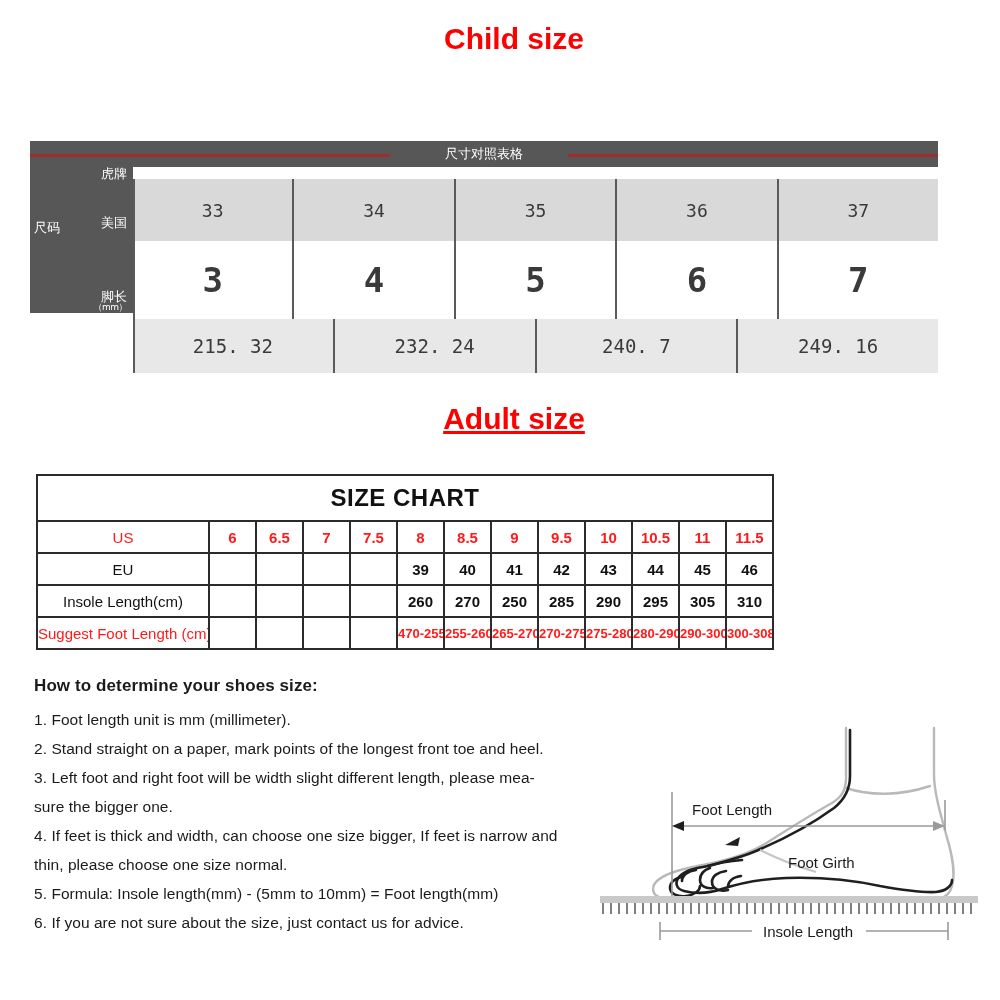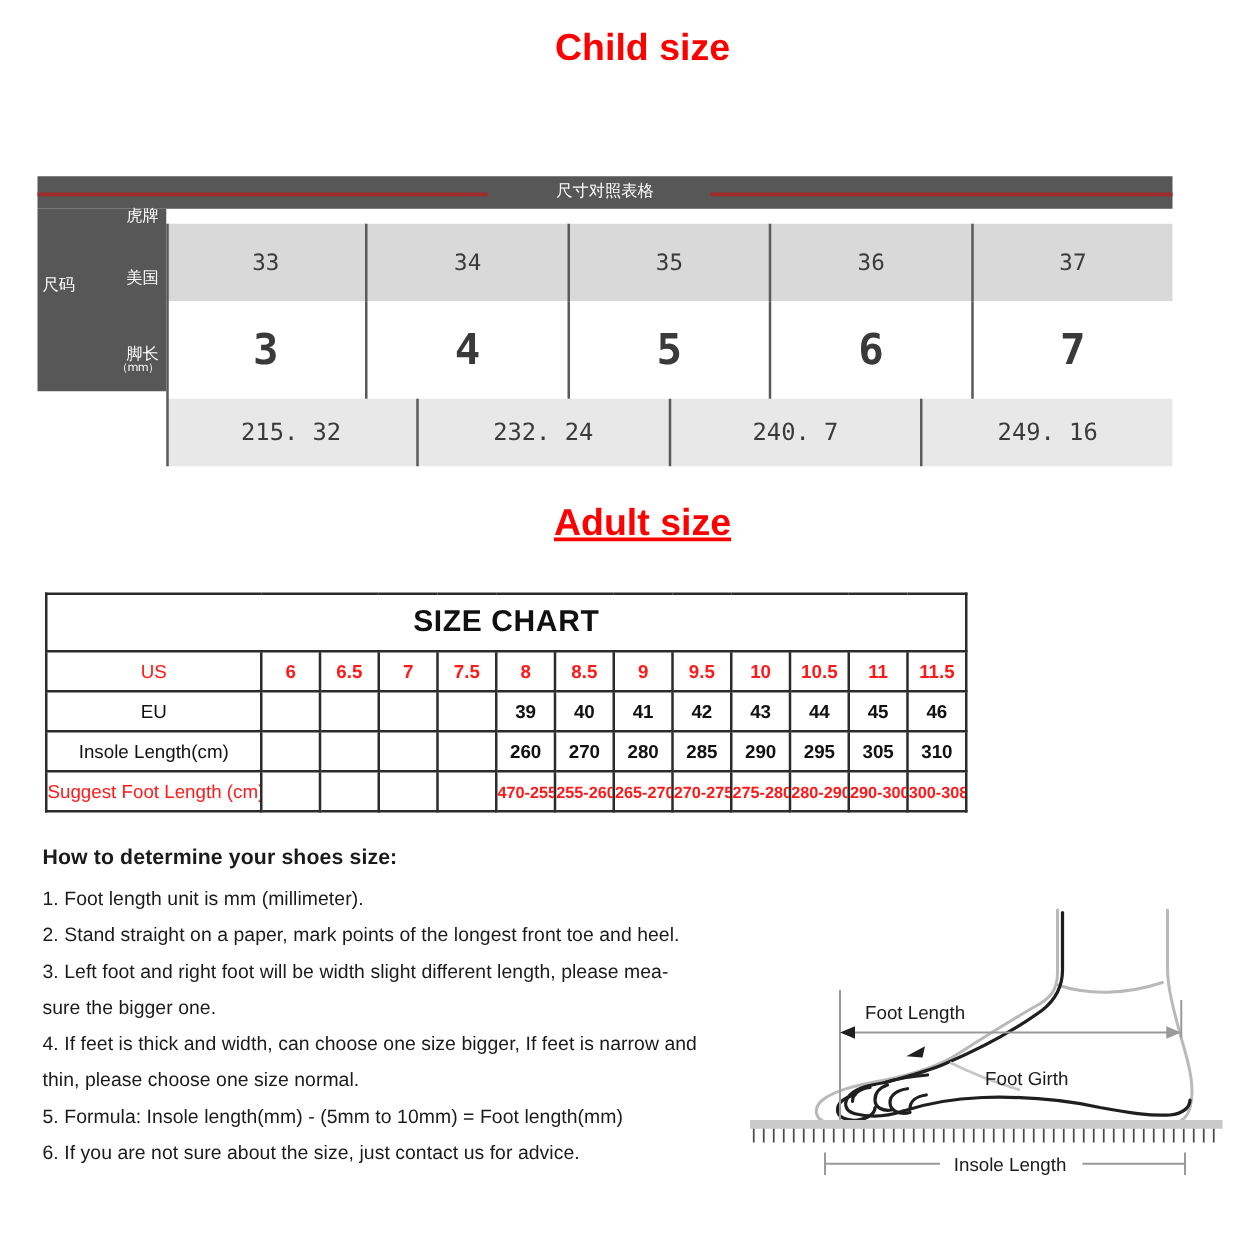--- a/index.html
+++ b/index.html
@@ -80,21 +80,21 @@
   .label-panel .lp-row {
     height: 48.6px;
     display: flex;
     align-items: flex-start;
     justify-content: flex-end;
     font-size: 13px;
     font-family: "DejaVu Sans", sans-serif;
     line-height: 1.05;
     text-align: right;
   }
-  .label-panel .lp-row.tall { flex-direction: column; justify-content: center; align-items: flex-end; }
+  .label-panel .lp-row.tall { flex-direction: column; align-items: flex-end; }
   .label-panel .lp-sub { font-size: 9px; letter-spacing: -0.5px; }
 
   .grid {
     position: absolute;
     left: 103px; top: 12px;
     width: 805px; height: 194px;
   }
   .grid-row { display: flex; width: 100%; }
   .grid-row.r1 { height: 62px; background: #d9d9d9; }
   .grid-row.r2 { height: 78px; background: #ffffff; }
@@ -302,21 +302,21 @@
       </tr>
 
       <tr>
         <td class="rowlabel">Insole Length(cm)</td>
         <td></td>
         <td></td>
         <td></td>
         <td></td>
         <td>260</td>
         <td>270</td>
-        <td>280</td>
+        <td>250</td>
         <td>285</td>
         <td>290</td>
         <td>295</td>
         <td>305</td>
         <td>310</td>
       </tr>
 
       <tr>
         <td class="rowlabel red">Suggest Foot Length (cm)</td>
         <td class="red-small"></td>

